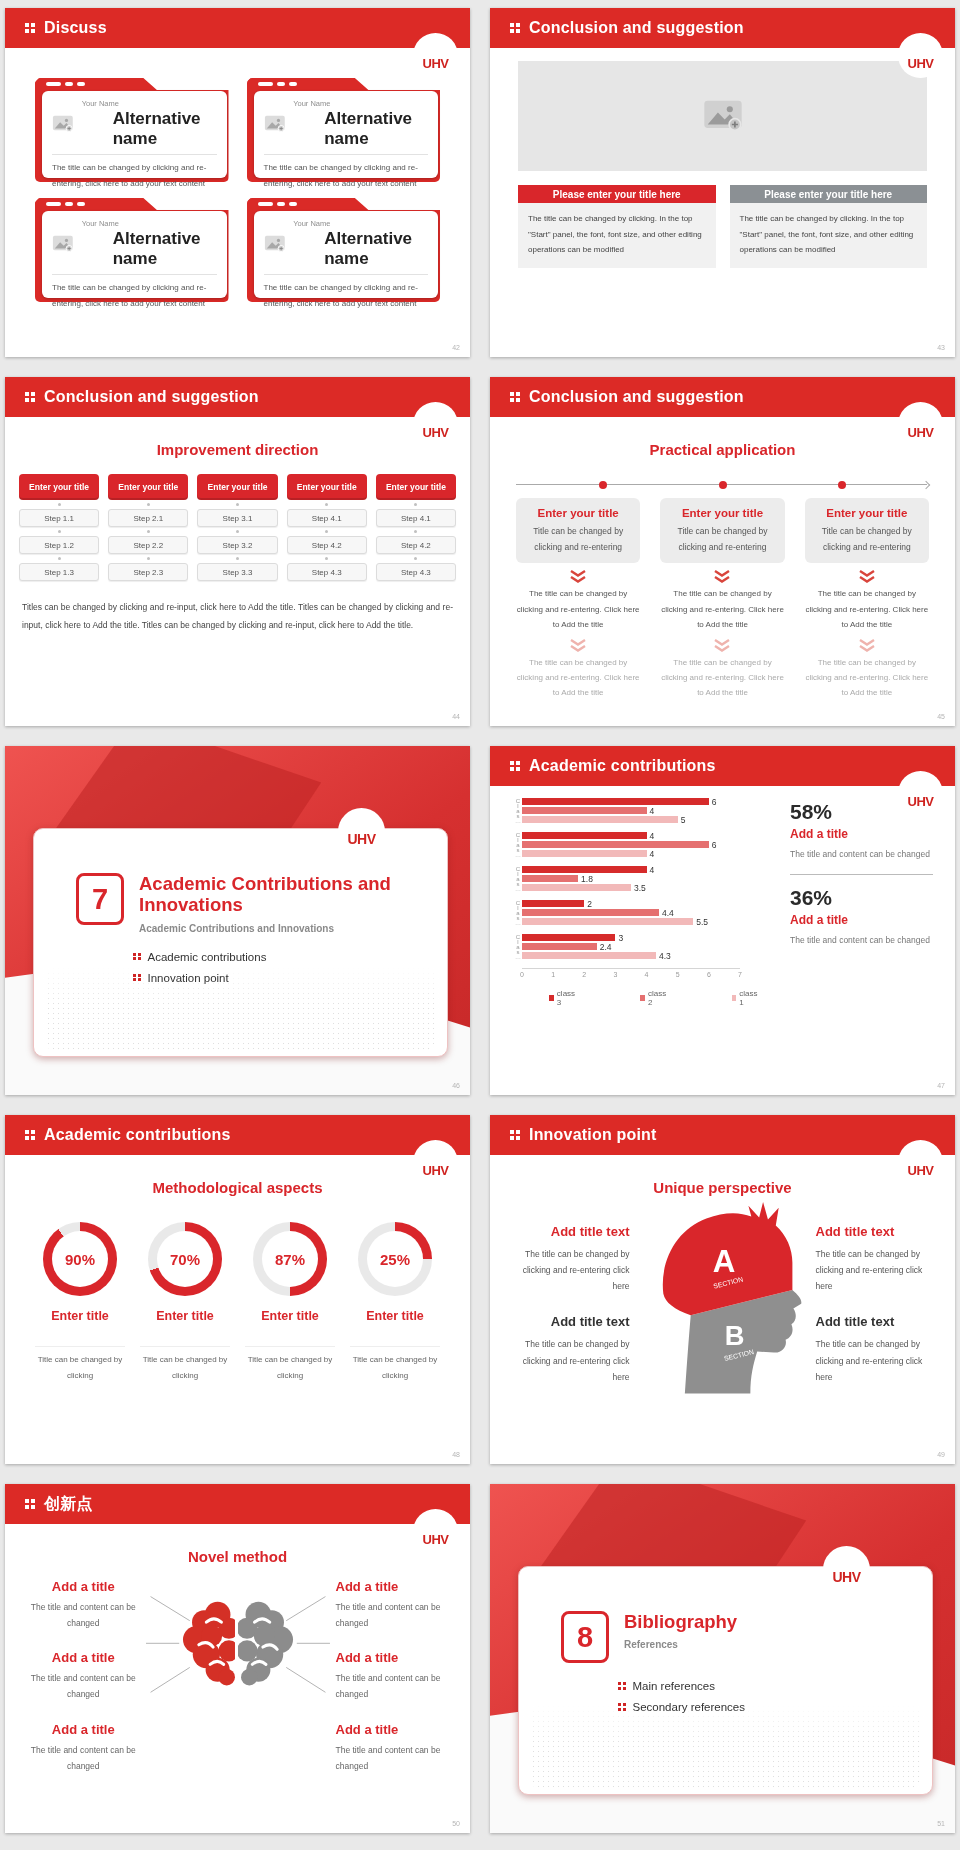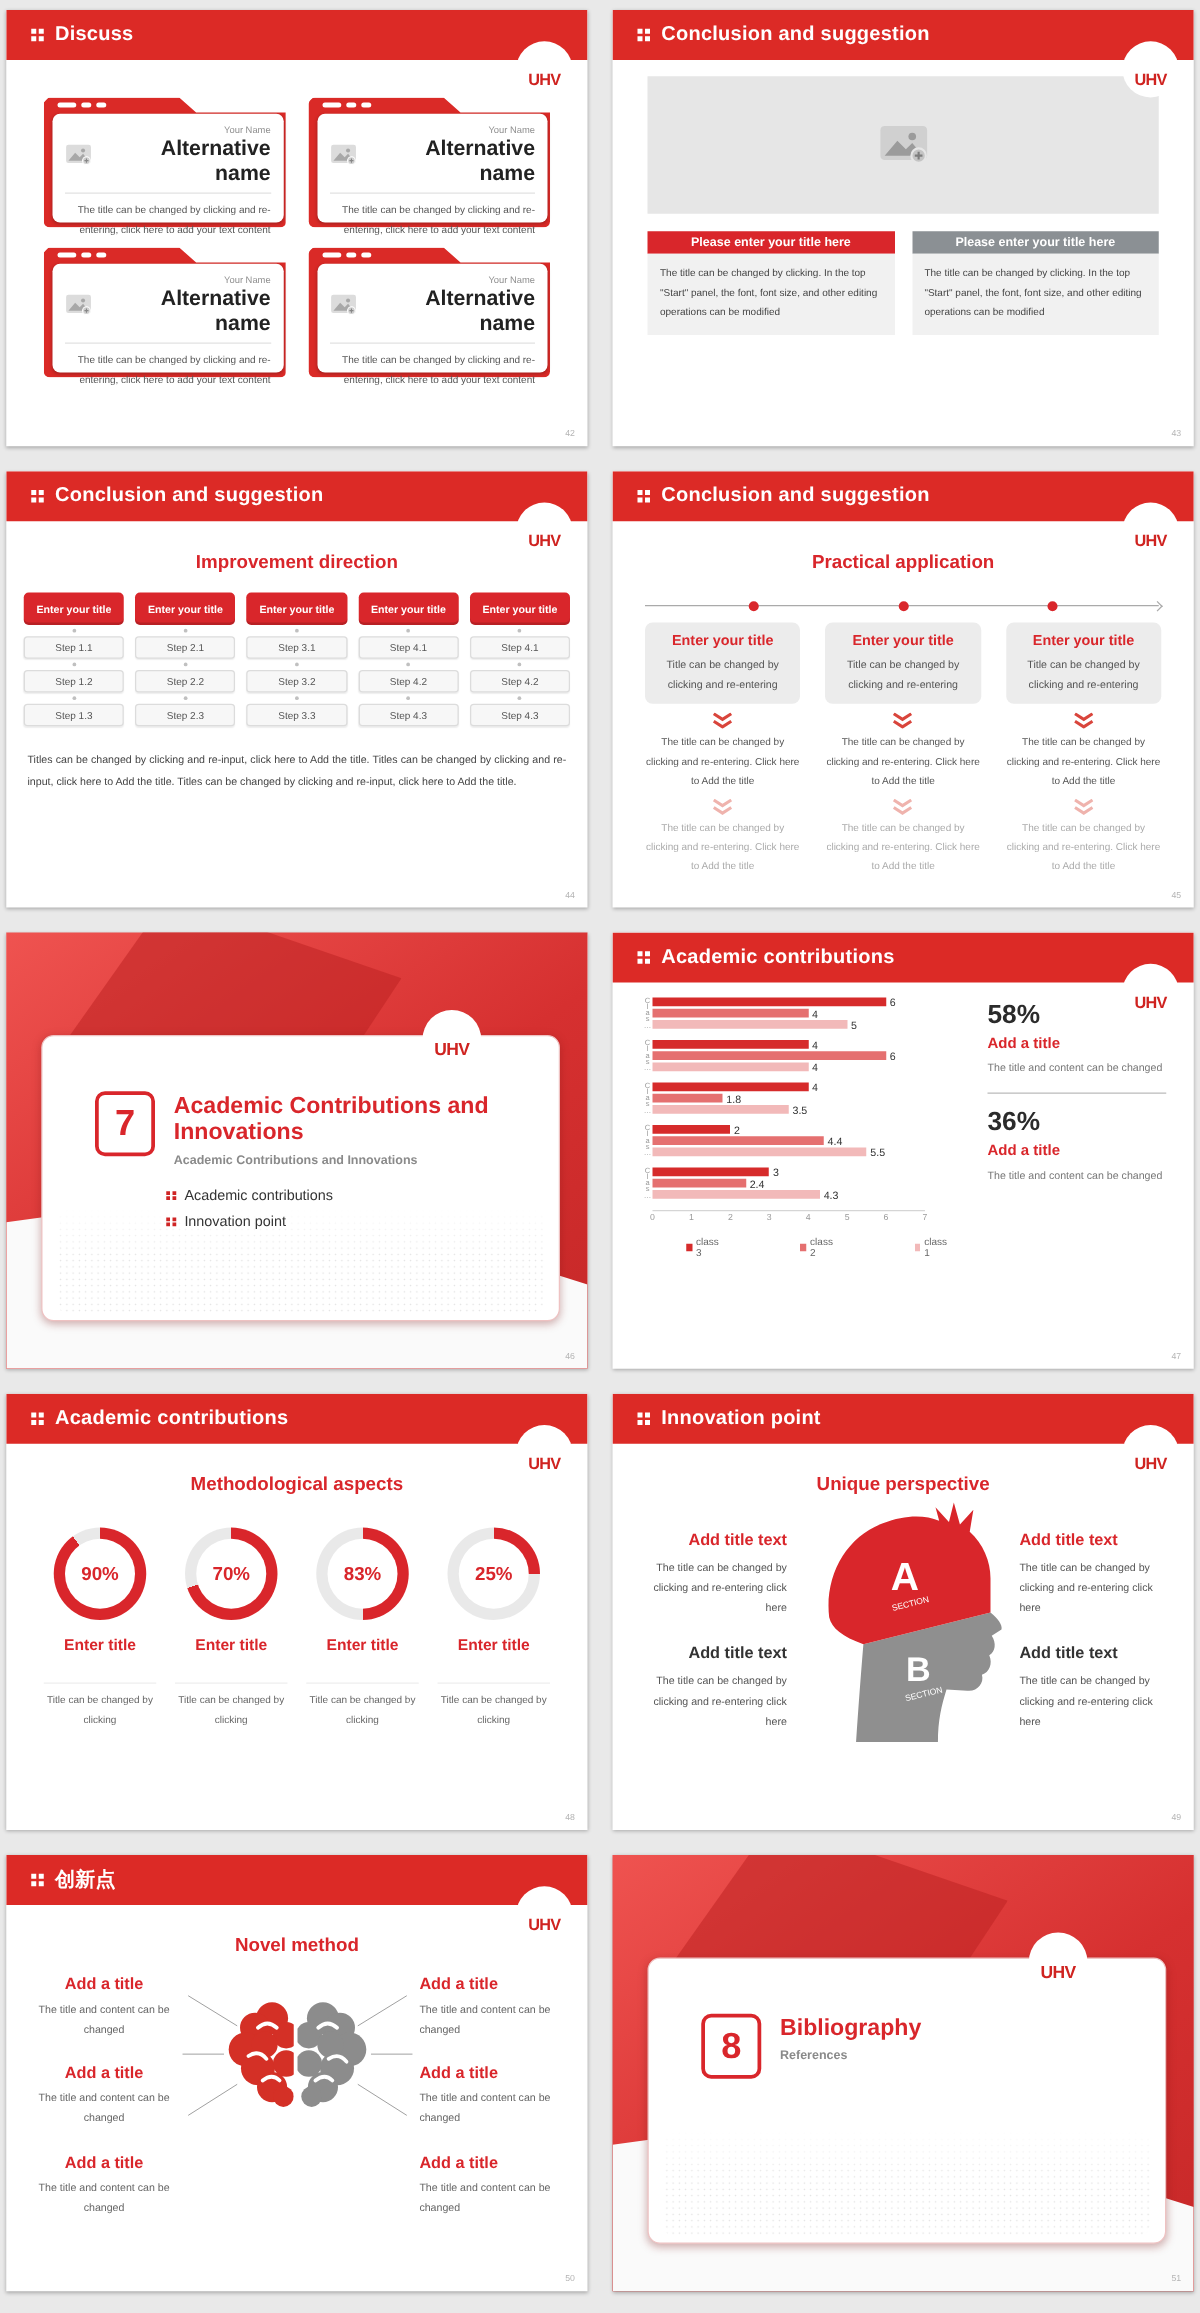--- a/index.html
+++ b/index.html
@@ -17,21 +17,21 @@
   .logo b{color:#cf2320;font-size:13px;font-weight:800;letter-spacing:-.5px;}
   .pagenum{position:absolute;right:10px;bottom:6px;font-size:7px;color:#b5b5b5;}
   .stitle{color:#d9262b;font-weight:bold;font-size:15px;text-align:center;margin:24px 0 0;}
   
   .cards{display:grid;grid-template-columns:1fr 1fr;gap:16px 18px;padding:30px 30px 0;}
   .folder{position:relative;height:104px;}
   .folder .back2{position:absolute;inset:0;background:#da2a27;clip-path:polygon(2% 0,56% 0,63% 12px,100% 12px,100% 100%,0 100%,0 4px);border-radius:5px;}
   .dashes{position:absolute;top:4px;left:11px;display:flex;gap:4px;z-index:2;}
   .dashes i{display:block;height:4px;border-radius:2px;background:#fff;}
   .dashes i:nth-child(1){width:15px;} .dashes i:nth-child(2){width:8px;} .dashes i:nth-child(3){width:8px;}
-  .fcard{position:absolute;top:13px;left:7px;right:2px;bottom:4px;background:#fff;border-radius:6px;box-shadow:0 1px 3px rgba(0,0,0,.25);padding:8px 10px 0;box-sizing:border-box;text-align:right;}
+  .fcard{position:absolute;top:13px;left:7px;right:2px;bottom:4px;background:#fff;border-radius:6px;box-shadow:0 1px 3px rgba(0,0,0,.25);padding:8px 10px 0;box-sizing:border-box;}
   .fhead{display:flex;gap:8px;align-items:center;padding-bottom:5px;border-bottom:1px solid #e2e2e2;}
   .yname{font-size:7.5px;color:#8f8f8f;}
   .aname{font-size:17px;color:#222;font-weight:bold;margin-top:1px;margin-left:31px;}
   .fbody{font-size:8px;color:#555;line-height:1.95;padding-top:5px;}
   
   .phbox{margin:13px 28px 0;height:110px;background:#e6e6e6;display:flex;align-items:center;justify-content:center;}
   .cols2{display:flex;gap:14px;margin:14px 28px 0;}
   .col2{flex:1;}
   .colbar{height:18px;display:flex;align-items:center;justify-content:center;color:#fff;font-weight:bold;font-size:10px;}
   .colbar.red{background:#d9262b;} .colbar.gray{background:#8b9094;}
@@ -600,21 +600,21 @@
       </div>
       <div class="donut">
         <div class="ring" style="background: conic-gradient(rgb(217, 38, 43) 0deg, rgb(217, 38, 43) 70%, rgb(233, 233, 233) 70%, rgb(233, 233, 233) 100%);">
             <span class="pct">70%</span>
           </div>
         <div class="dttl">Enter title</div>
         <div class="dsub">Title can be changed by clicking</div>
       </div>
       <div class="donut">
         <div class="ring" style="background: conic-gradient(rgb(217, 38, 43) 0deg, rgb(217, 38, 43) 50%, rgb(233, 233, 233) 50%, rgb(233, 233, 233) 100%);">
-            <span class="pct">83%</span>
+            <span class="pct">87%</span>
           </div>
         <div class="dttl">Enter title</div>
         <div class="dsub">Title can be changed by clicking</div>
       </div>
       <div class="donut">
         <div class="ring" style="background: conic-gradient(rgb(217, 38, 43) 0deg, rgb(217, 38, 43) 25%, rgb(233, 233, 233) 25%, rgb(233, 233, 233) 100%);">
             <span class="pct">25%</span>
           </div>
         <div class="dttl">Enter title</div>
         <div class="dsub">Title can be changed by clicking</div>
@@ -749,18 +749,38 @@
       <div class="logo2">
           <b>UHV</b>
         </div>
       <div class="srow">
         <div class="snum">8</div>
         <div>
           <div class="stitle2">Bibliography</div>
           <div class="ssub">References</div>
         </div>
       </div>
+      <div class="sbullets">
+        <div class="sbullet">
+          <span class="grid-ic red small">
+              <i></i>
+              <i></i>
+              <i></i>
+              <i></i>
+            </span>
+          <span>Main references</span>
+        </div>
+        <div class="sbullet">
+          <span class="grid-ic red small">
+              <i></i>
+              <i></i>
+              <i></i>
+              <i></i>
+            </span>
+          <span>Secondary references</span>
+        </div>
+      </div>
       <div class="wave"></div>
     </div>
     <div class="pagenum">51</div>
   </div>
 
 </div>
 
 </body></html>

